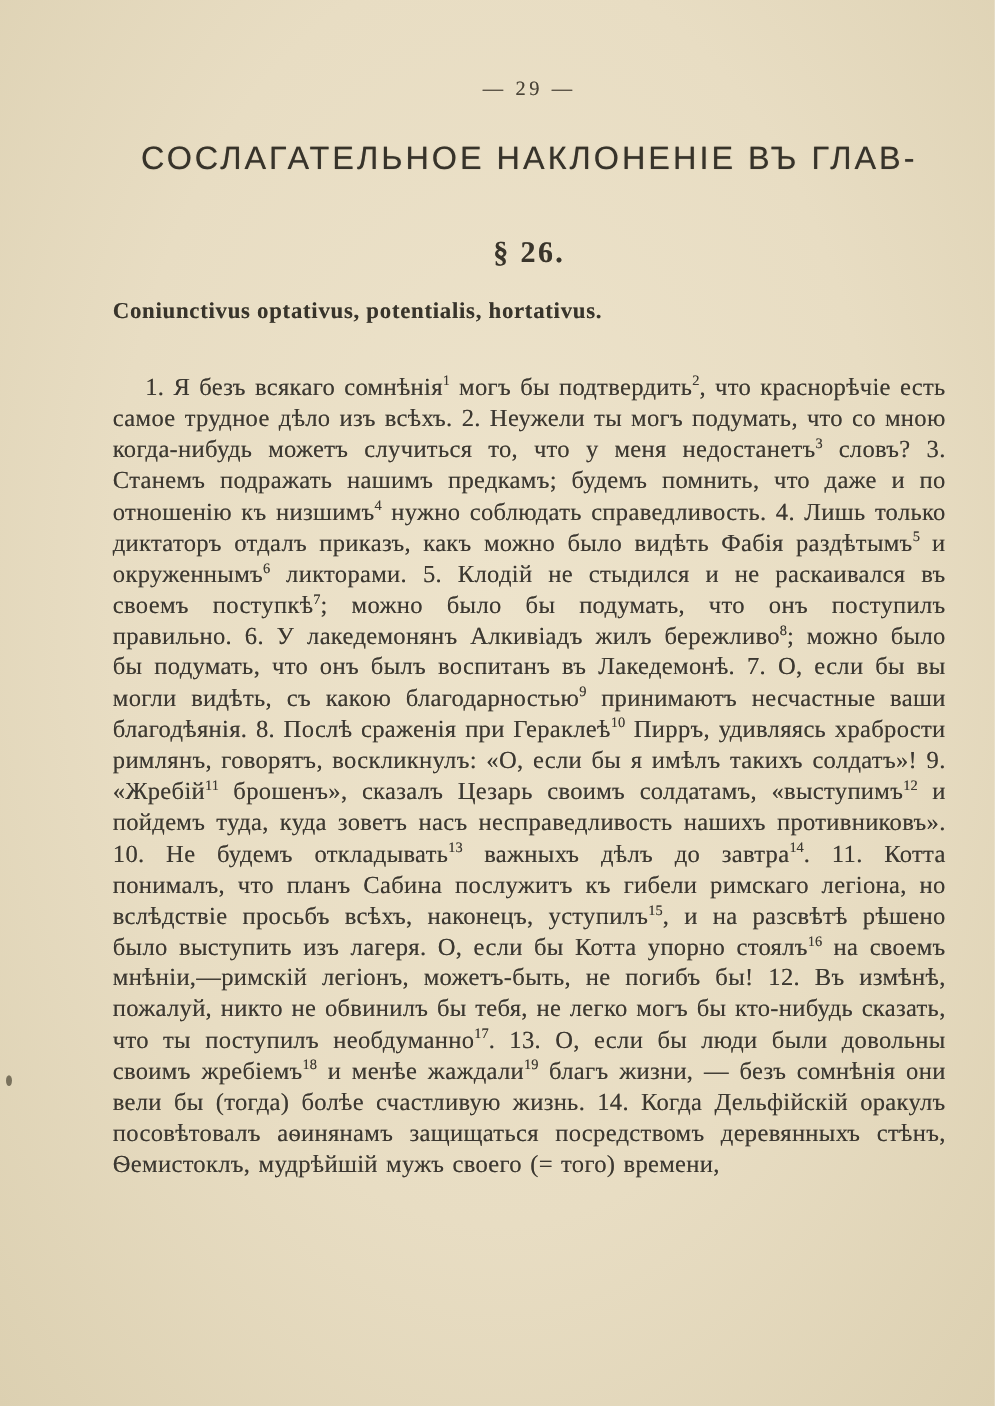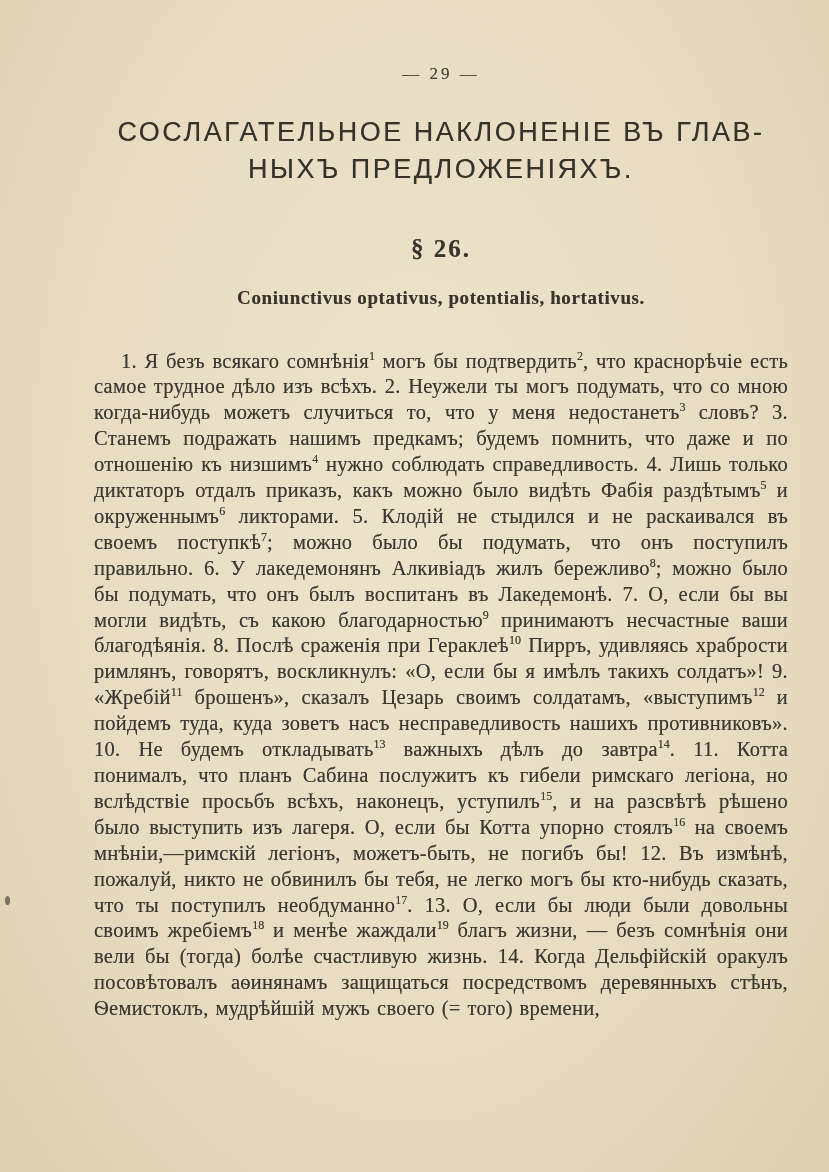--- a/index.html
+++ b/index.html
@@ -43,21 +43,21 @@
     margin-top: 46px;
     text-align: center;
     font-size: 25px;
     font-weight: 700;
     letter-spacing: 2px;
     color: #3a352b;
     text-shadow: 0 0 0.5px rgba(58,53,43,0.5);
   }
   .subtitle {
     margin-top: 24px;
-    text-align: center;
+    text-align: left;
     font-size: 19px;
     font-weight: 700;
     letter-spacing: 0.6px;
     color: #38342b;
     text-shadow: 0 0 0.5px rgba(56,52,43,0.5);
   }
   .body-text {
     margin-top: 40px;
     font-size: 20.5px;
     line-height: 25.9px;
@@ -90,21 +90,20 @@
 <body>
 
 <div class="scan-artifact"></div>
 
 <div class="sheet">
 
   <div class="page-number">— 29 —</div>
 
   <div class="main-title">
     <span>СОСЛАГАТЕЛЬНОЕ НАКЛОНЕНІЕ ВЪ ГЛАВ-</span><br>
-    <span>НЫХЪ ПРЕДЛОЖЕНІЯХЪ.</span>
   </div>
 
   <div class="section-heading">§ 26.</div>
 
   <div class="subtitle">Coniunctivus optativus, potentialis, hortativus.</div>
 
   <div class="body-text">1. Я безъ всякаго сомнѣнія<sup>1</sup> могъ бы подтвердить<sup>2</sup>, что краснорѣчіе есть самое трудное дѣло изъ всѣхъ. 2. Неужели ты могъ подумать, что со мною когда-нибудь можетъ случиться то, что у меня недостанетъ<sup>3</sup> словъ? 3. Станемъ подражать нашимъ предкамъ; будемъ помнить, что даже и по отношенію къ низшимъ<sup>4</sup> нужно соблюдать справедливость. 4. Лишь только диктаторъ отдалъ приказъ, какъ можно было видѣть Фабія раздѣтымъ<sup>5</sup> и окруженнымъ<sup>6</sup> ликторами. 5. Клодій не стыдился и не раскаивался въ своемъ поступкѣ<sup>7</sup>; можно было бы подумать, что онъ поступилъ правильно. 6. У лакедемонянъ Алкивіадъ жилъ бережливо<sup>8</sup>; можно было бы подумать, что онъ былъ воспитанъ въ Лакедемонѣ. 7. О, если бы вы могли видѣть, съ какою благодарностью<sup>9</sup> принимаютъ несчастные ваши благодѣянія. 8. Послѣ сраженія при Гераклеѣ<sup>10</sup> Пирръ, удивляясь храбрости римлянъ, говорятъ, воскликнулъ: «О, если бы я имѣлъ такихъ солдатъ»! 9. «Жребій<sup>11</sup> брошенъ», сказалъ Цезарь своимъ солдатамъ, «выступимъ<sup>12</sup> и пойдемъ туда, куда зоветъ насъ несправедливость нашихъ противниковъ». 10. Не будемъ откладывать<sup>13</sup> важныхъ дѣлъ до завтра<sup>14</sup>. 11. Котта понималъ, что планъ Сабина послужитъ къ гибели римскаго легіона, но вслѣдствіе просьбъ всѣхъ, наконецъ, уступилъ<sup>15</sup>, и на разсвѣтѣ рѣшено было выступить изъ лагеря. О, если бы Котта упорно стоялъ<sup>16</sup> на своемъ мнѣніи,—римскій легіонъ, можетъ-быть, не погибъ бы! 12. Въ измѣнѣ, пожалуй, никто не обвинилъ бы тебя, не легко могъ бы кто-нибудь сказать, что ты поступилъ необдуманно<sup>17</sup>. 13. О, если бы люди были довольны своимъ жребіемъ<sup>18</sup> и менѣе жаждали<sup>19</sup> благъ жизни, — безъ сомнѣнія они вели бы (тогда) болѣе счастливую жизнь. 14. Когда Дельфійскій оракулъ посовѣтовалъ аѳинянамъ защищаться посредствомъ деревянныхъ стѣнъ, Ѳемистоклъ, мудрѣйшій мужъ своего (= того) времени,</div>
 
 </div>
 

